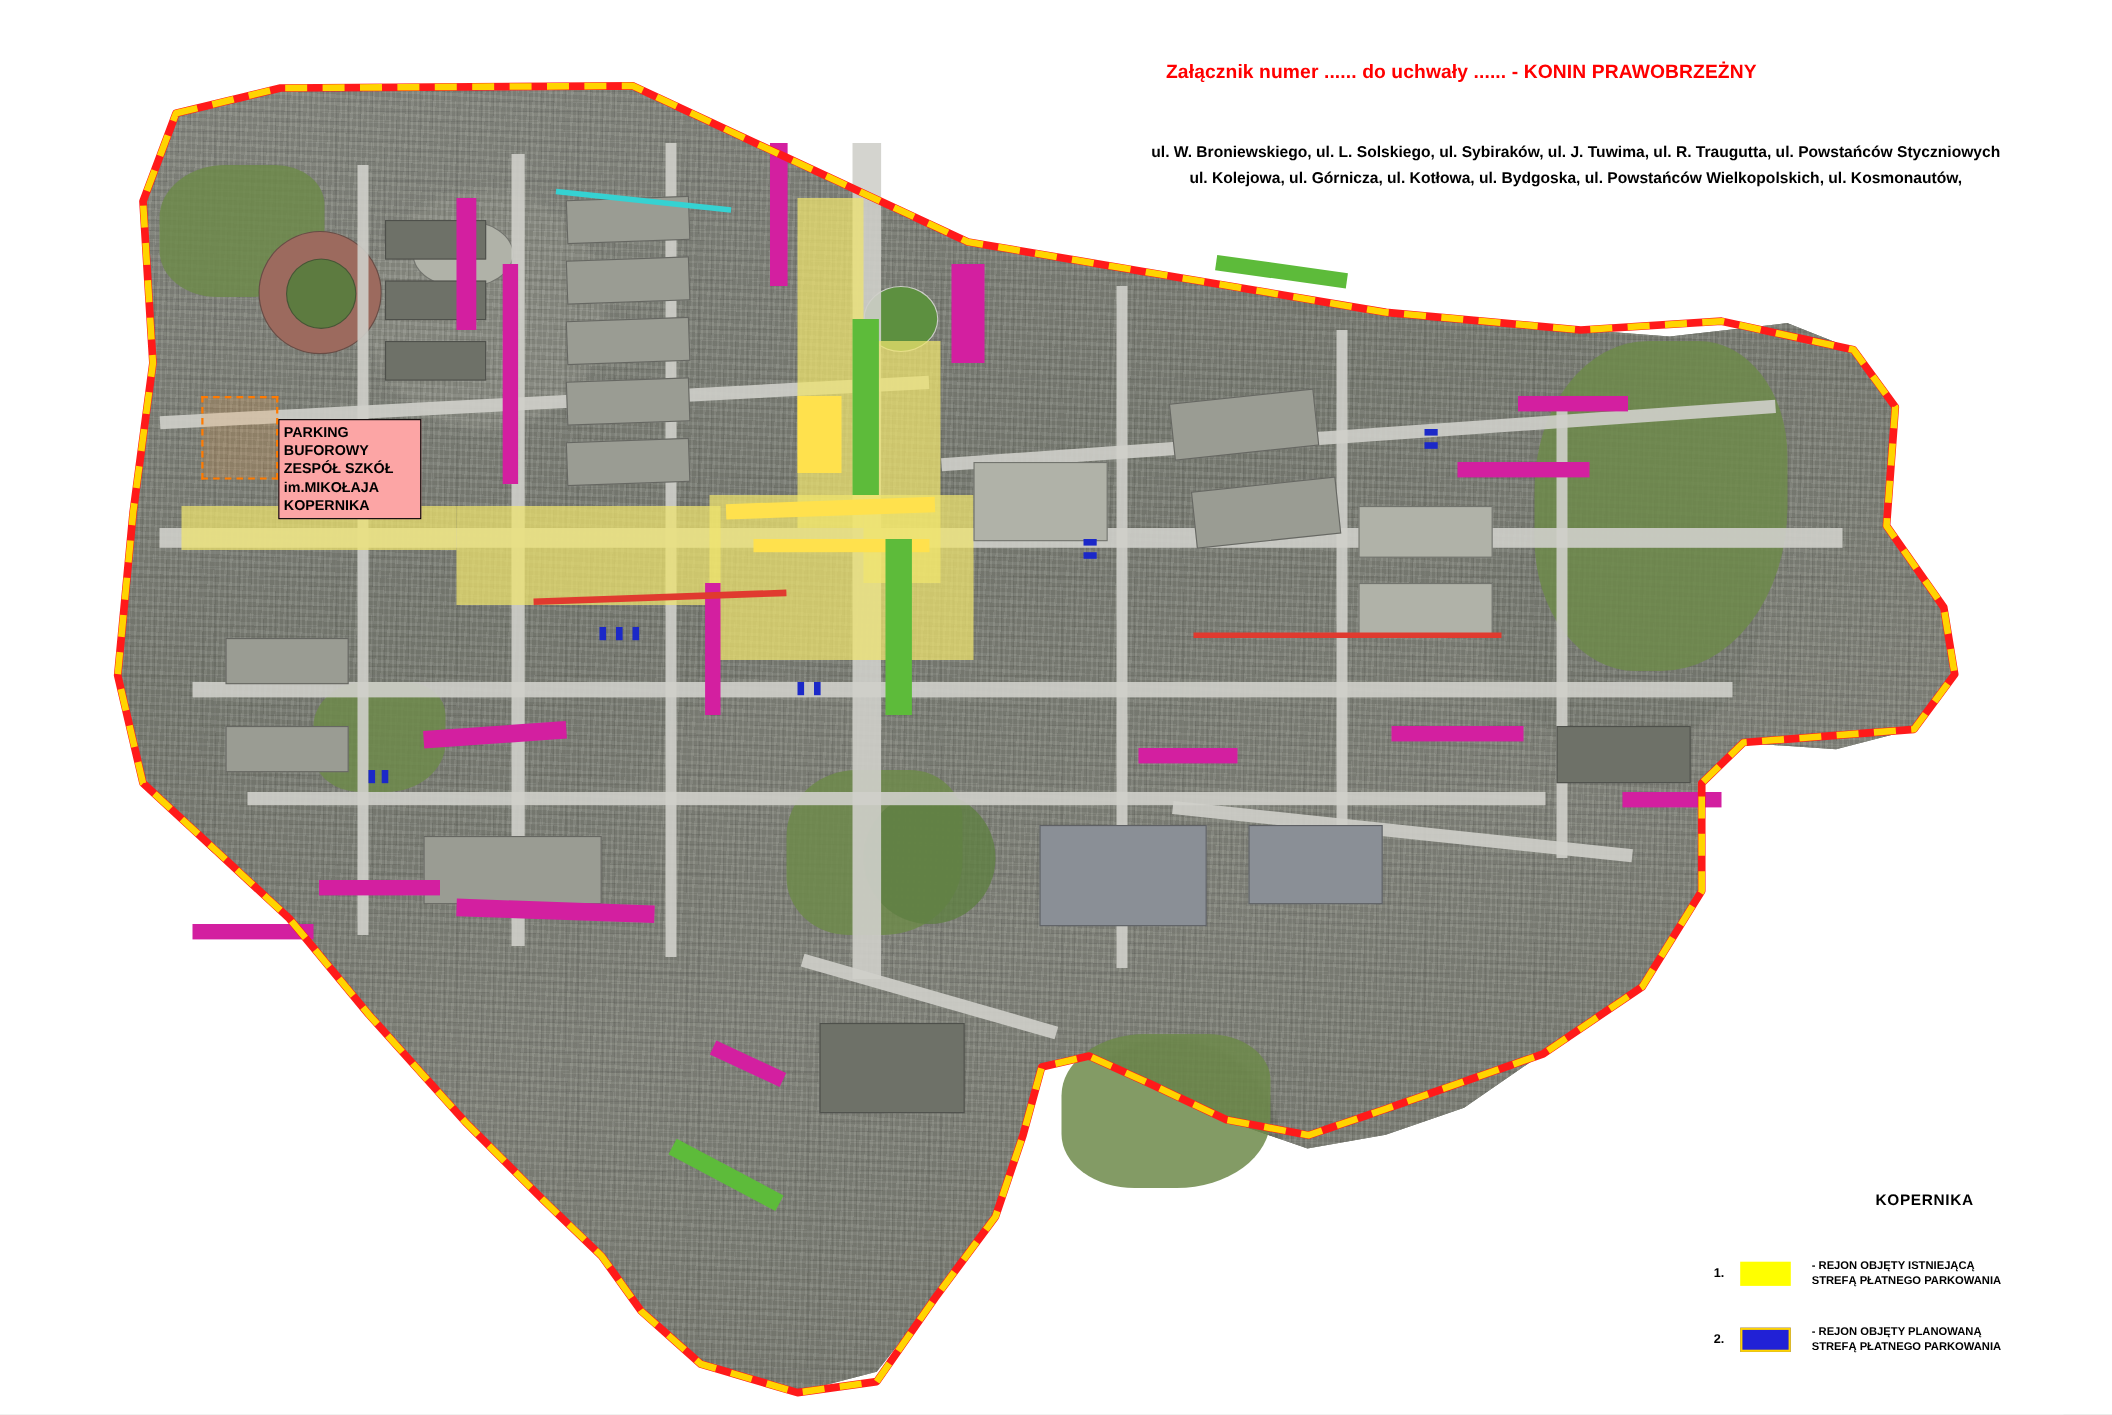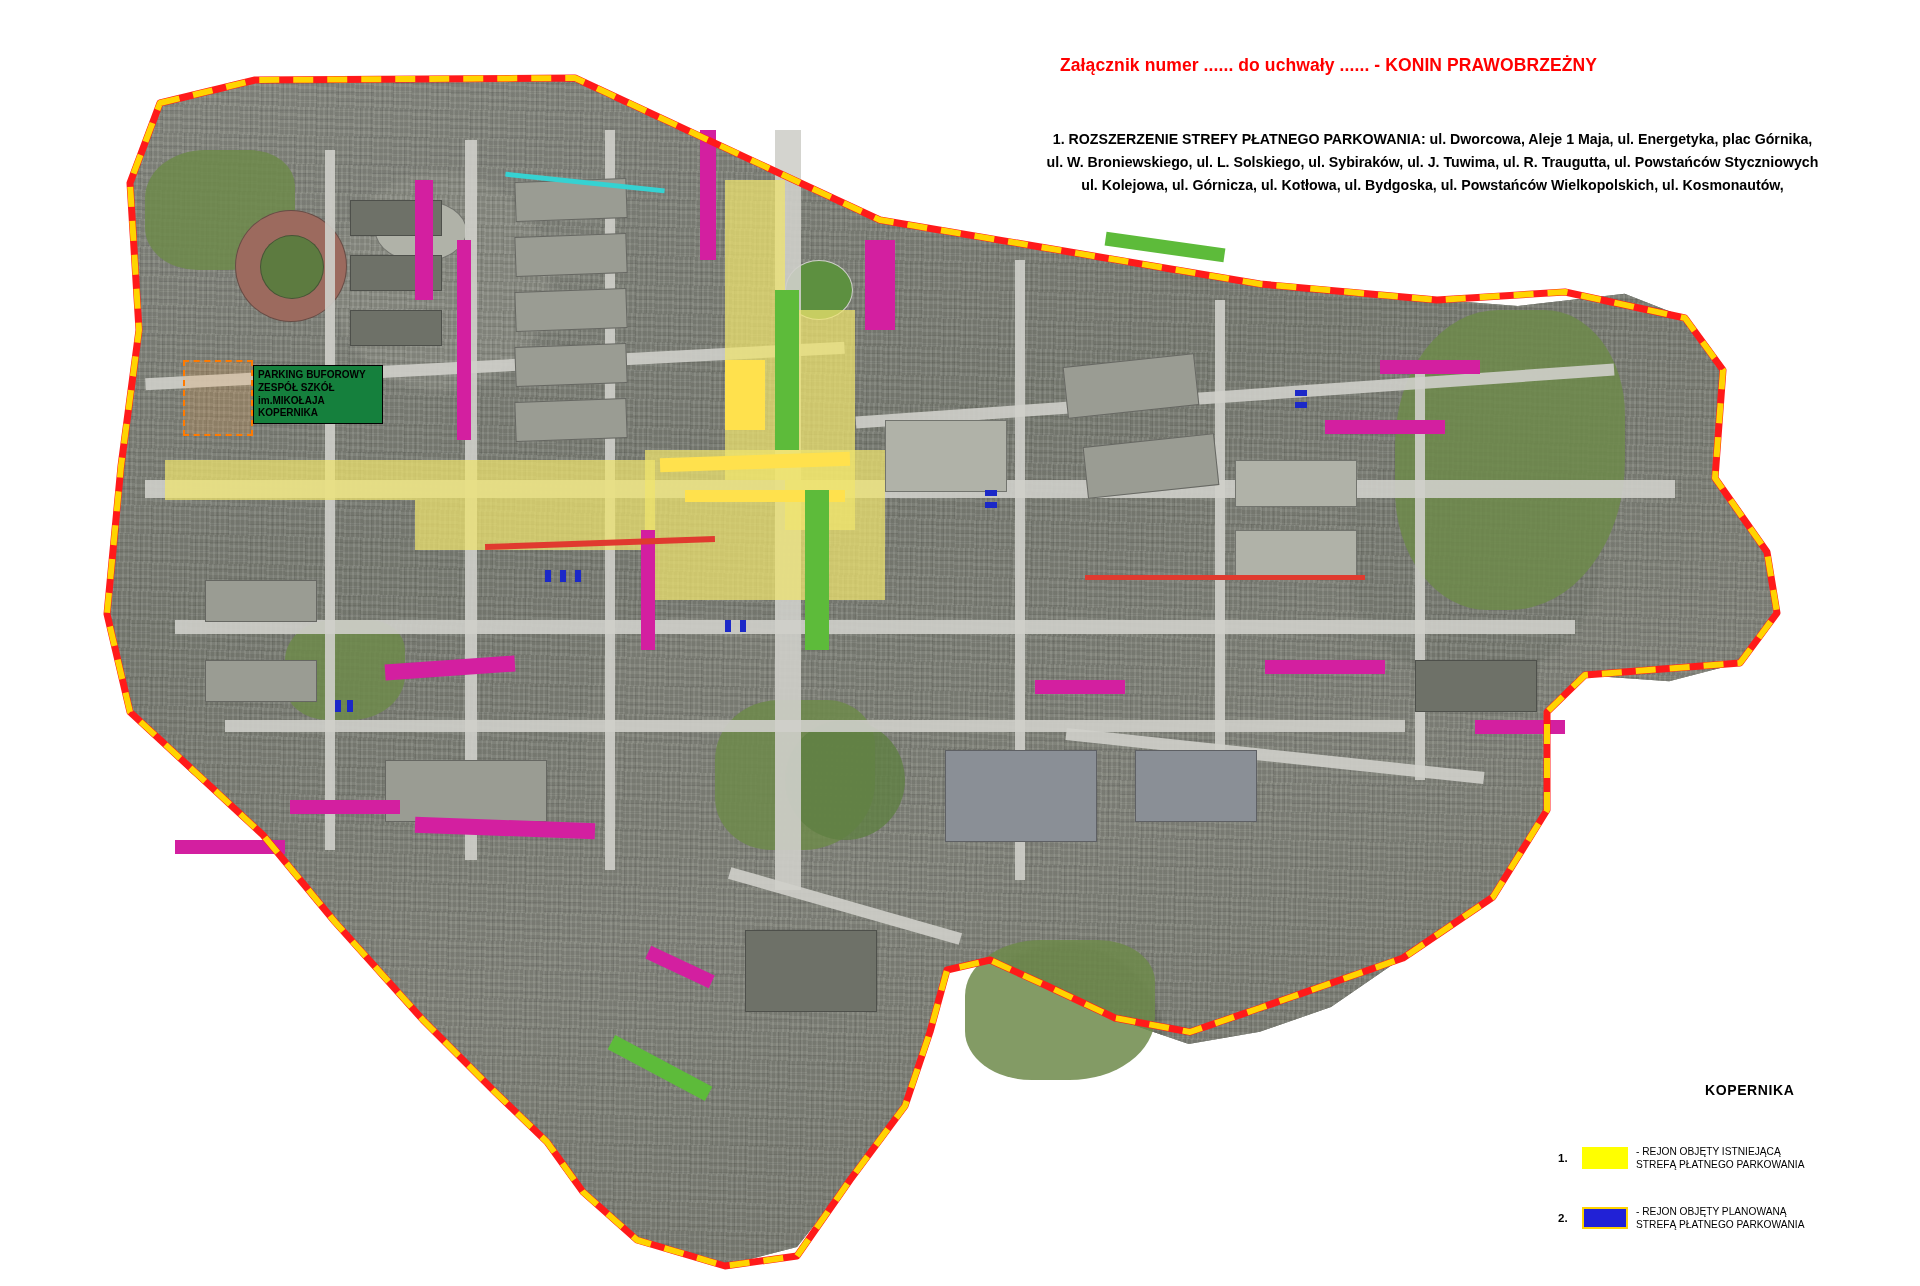--- a/index.html
+++ b/index.html
@@ -78,24 +78,25 @@
   .legend-swatch.yellow {
     background: #ffff00;
   }
   .legend-swatch.planned {
     background: #2121d6;
     border: 2px solid #ffd400;
     box-sizing: border-box;
   }
   .legend-text {
     font-size: 10.2px;
-    font-weight: normal;
+    font-weight: bold;
     line-height: 1.32;
     color: #000;
     white-space: pre-line;
+    margin-left: 11px;
   }
 
   
   #map-area {
     position: absolute;
     left: 55px;
     top: 45px;
     width: 1810px;
     height: 1235px;
   }
@@ -206,46 +207,44 @@
     position: absolute;
     left: 0; top: 0;
     width: 1780px;
     height: 1230px;
     pointer-events: none;
   }
 
   
   .map-label {
     position: absolute;
-    background: #15803d;
+    background: #fca5a5;
     border: 1px solid #000;
-    font-size: 10px;
+    font-size: 13px;
     font-weight: bold;
     line-height: 1.28;
     padding: 3px 4px;
     color: #000;
     white-space: pre-line;
+    margin-top: 16px;
   }
   .parking-buffer-box {
     position: absolute;
     border: 2px dashed #ff7a00;
     background: rgba(255,160,60,.18);
   }
 </style>
 </head>
 <body>
 
 <div id="page">
 
   <div class="title-line">Załącznik numer ...... do uchwały ......  - KONIN PRAWOBRZEŻNY</div>
 
   <div class="subtitle-block">
-    <div>
-      <span class="lead">1. ROZSZERZENIE STREFY PŁATNEGO PARKOWANIA:</span><span class="rest"> ul. Dworcowa, Aleje 1 Maja, ul. Energetyka, plac Górnika,</span>
-    </div>
     <div class="rest">ul. W. Broniewskiego, ul. L. Solskiego, ul. Sybiraków, ul. J. Tuwima, ul. R. Traugutta, ul. Powstańców Styczniowych</div>
     <div class="rest">ul. Kolejowa, ul. Górnicza, ul. Kotłowa, ul. Bydgoska, ul. Powstańców Wielkopolskich, ul. Kosmonautów,</div>
   </div>
 
   <div id="map-area">
     <div class="ortho">
 
       <div class="photo"></div>
 
       <div class="green" style="left:60px;top:90px;width:150px;height:120px;"></div>

